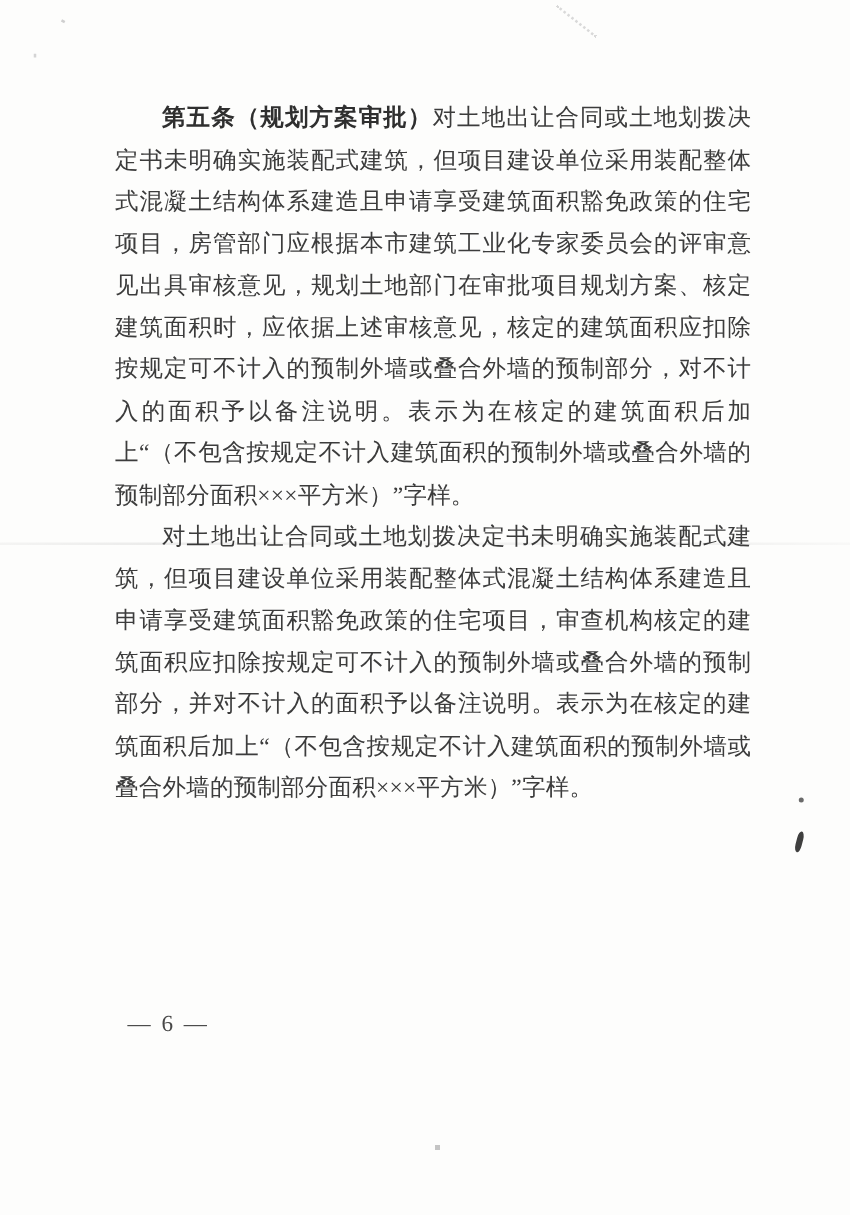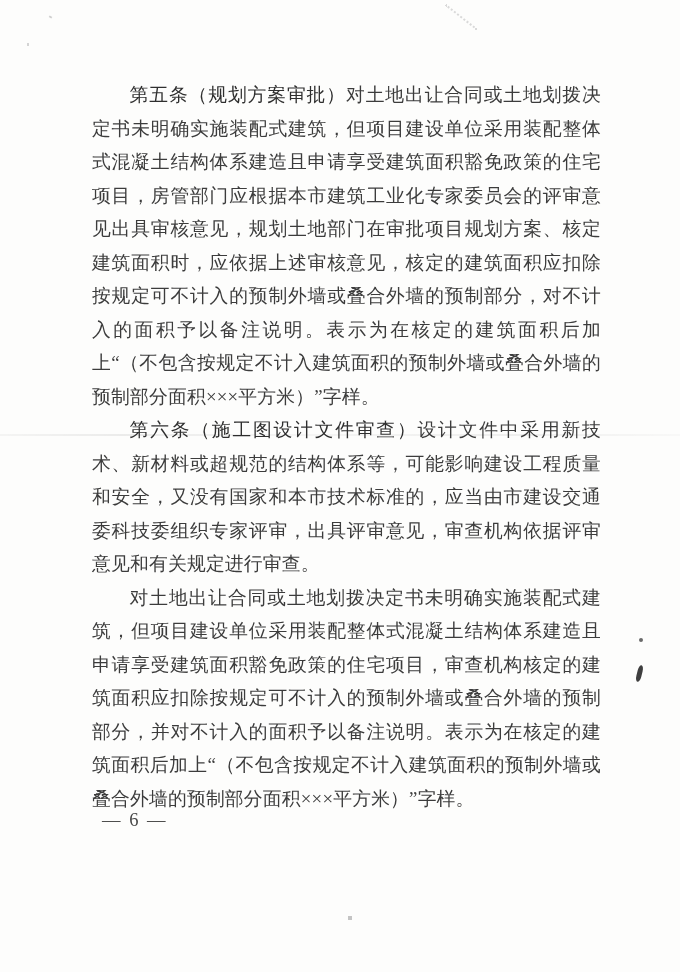--- a/index.html
+++ b/index.html
@@ -25,21 +25,21 @@
     margin: 0;
     font-size: 18.8px;
     line-height: 33.5px;
     color: var(--ink, #3c3c3c);
     text-indent: 2em;
     text-align: justify;
     text-justify: inter-ideograph;
     letter-spacing: 0.2px;
   }
   .article-heading {
-    font-weight: normal;
+    font-weight: bold;
     color: var(--ink-bold, #2f2f2f);
   }
   .page-number {
     position: absolute;
     left: 102px;
     top: 810px;
     font-size: 18.5px;
     letter-spacing: 2px;
     color: var(--page-number-color, #474747);
   }
@@ -114,21 +114,20 @@
 </style>
 </head>
 <body>
 
 <div class="page">
 
   <div class="content">
 
     <p class="doc-para"><span class="article-heading">第五条（规划方案审批）</span><span>对土地出让合同或土地划拨决定书未明确实施装配式建筑，但项目建设单位采用装配整体式混凝土结构体系建造且申请享受建筑面积豁免政策的住宅项目，房管部门应根据本市建筑工业化专家委员会的评审意见出具审核意见，规划土地部门在审批项目规划方案、核定建筑面积时，应依据上述审核意见，核定的建筑面积应扣除按规定可不计入的预制外墙或叠合外墙的预制部分，对不计入的面积予以备注说明。表示为在核定的建筑面积后加上“（不包含按规定不计入建筑面积的预制外墙或叠合外墙的预制部分面积×××平方米）”字样。</span></p>
 
-    <p class="doc-para"><span class="article-heading">第六条（施工图设计文件审查）</span><span>设计文件中采用新技术、新材料或超规范的结构体系等，可能影响建设工程质量和安全，又没有国家和本市技术标准的，应当由市建设交通委科技委组织专家评审，出具评审意见，审查机构依据评审意见和有关规定进行审查。</span></p>
 
     <p class="doc-para"><span>对土地出让合同或土地划拨决定书未明确实施装配式建筑，但项目建设单位采用装配整体式混凝土结构体系建造且申请享受建筑面积豁免政策的住宅项目，审查机构核定的建筑面积应扣除按规定可不计入的预制外墙或叠合外墙的预制部分，并对不计入的面积予以备注说明。表示为在核定的建筑面积后加上“（不包含按规定不计入建筑面积的预制外墙或叠合外墙的预制部分面积×××平方米）”字样。</span></p>
 
   </div>
 
   <div class="page-number">— 6 —</div>
 
   <div class="scan-line-horizontal"></div>
   <div class="scan-streak-top"></div>
   <div class="scan-dot-right"></div>

